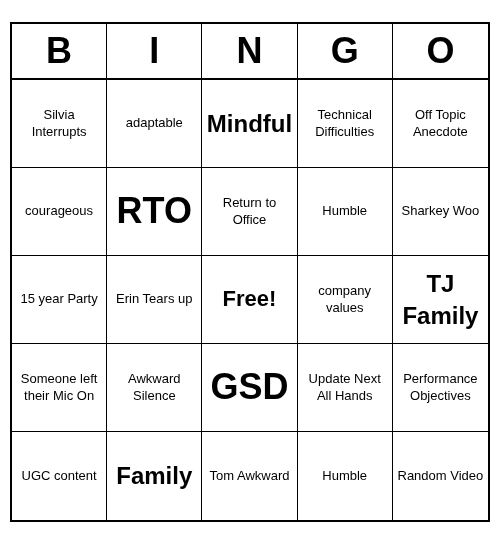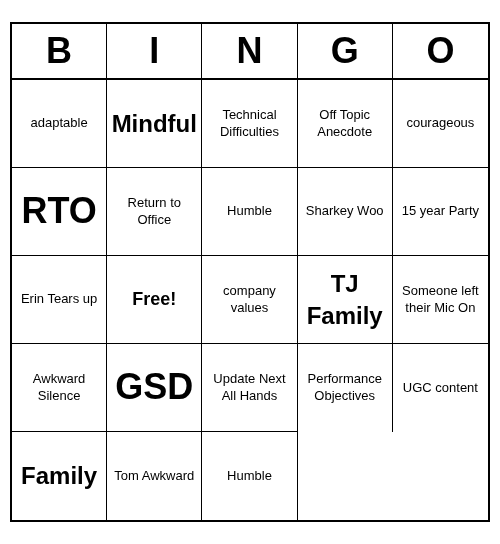--- a/index.html
+++ b/index.html
@@ -56,39 +56,40 @@
     }
     .bingo-cell.large-text {
       font-size: 36px;
       font-weight: bold;
     }
     .bingo-cell.medium-text {
       font-size: 24px;
       font-weight: bold;
     }
     .bingo-cell.free {
-      font-size: 18px;
+      font-size: 22px;
       font-weight: bold;
     }
     .bingo-cell.small-text {
       font-size: 13px;
     }
   </style>
 </head>
 <body>
 
 <div class="bingo-card">
   <div class="bingo-header">
   <div class="bingo-header-cell">B</div>
       <div class="bingo-header-cell">I</div>
       <div class="bingo-header-cell">N</div>
       <div class="bingo-header-cell">G</div>
       <div class="bingo-header-cell">O</div>
     </div>
   <div class="bingo-grid">
+  <div class="bingo-cell">Silvia Interrupts</div>
       <div class="bingo-cell">adaptable</div>
       <div class="bingo-cell medium-text">Mindful</div>
       <div class="bingo-cell small-text">Technical Difficulties</div>
       <div class="bingo-cell small-text">Off Topic Anecdote</div>
       <div class="bingo-cell small-text">courageous</div>
       <div class="bingo-cell large-text">RTO</div>
       <div class="bingo-cell">Return to Office</div>
       <div class="bingo-cell">Humble</div>
       <div class="bingo-cell">Sharkey Woo</div>
       <div class="bingo-cell">15 year Party</div>
@@ -98,14 +99,15 @@
       <div class="bingo-cell medium-text">TJ Family</div>
       <div class="bingo-cell small-text">Someone left their Mic On</div>
       <div class="bingo-cell">Awkward Silence</div>
       <div class="bingo-cell large-text">GSD</div>
       <div class="bingo-cell small-text">Update Next All Hands</div>
       <div class="bingo-cell small-text">Performance Objectives</div>
       <div class="bingo-cell">UGC content</div>
       <div class="bingo-cell medium-text">Family</div>
       <div class="bingo-cell">Tom Awkward</div>
       <div class="bingo-cell">Humble</div>
+      <div class="bingo-cell">Random Video</div>
     </div>
 </div>
 
 </body></html>

